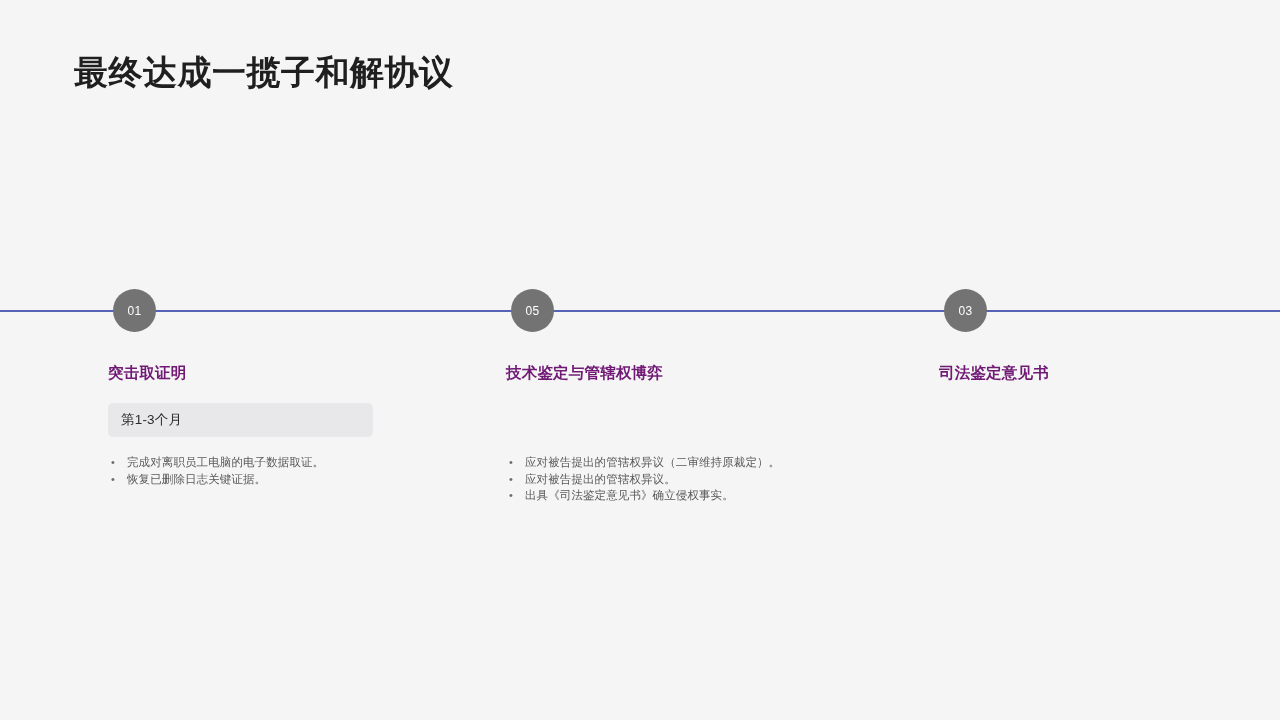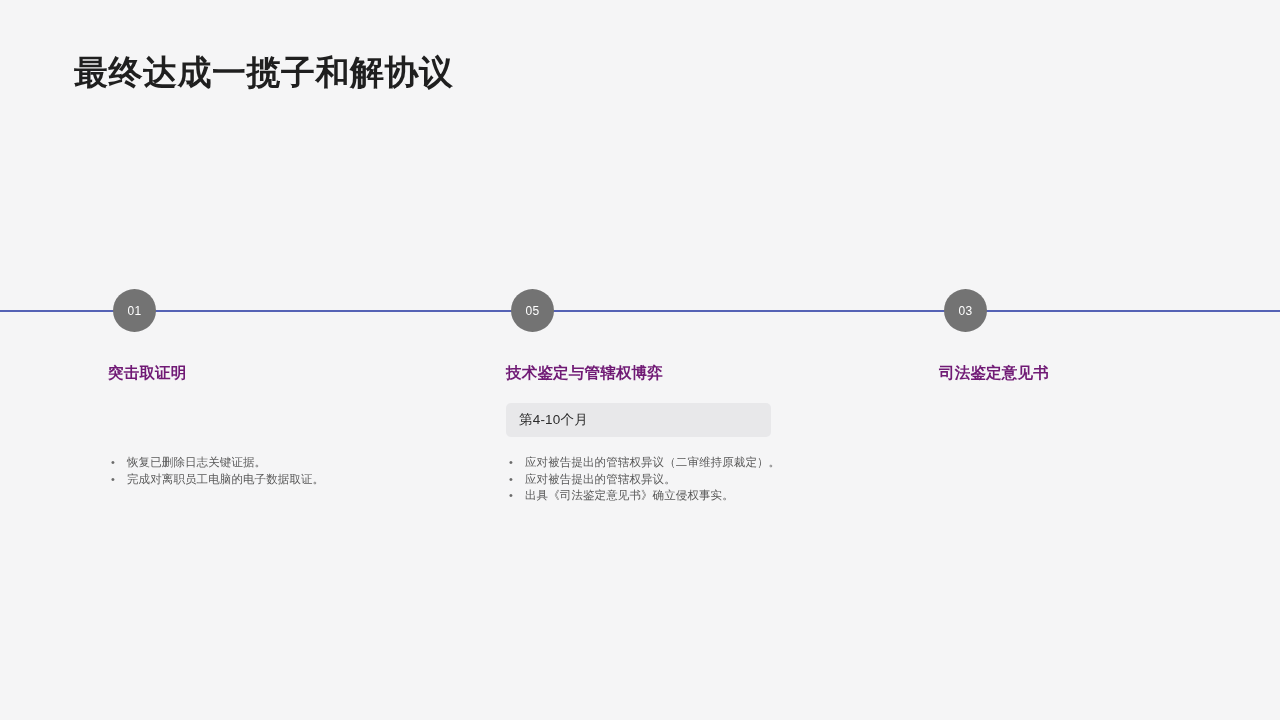--- a/index.html
+++ b/index.html
@@ -151,33 +151,33 @@
 <div id="page-title">最终达成一揽子和解协议</div>
 
 <div id="timeline-axis"></div>
 
 <div id="timeline-columns">
     <div class="tl-col col-0">
       <div class="tl-marker">
         <span class="tl-marker-num">01</span>
       </div>
       <div class="tl-title">突击取证明</div>
+      <div class="tl-chip">
+        <span class="tl-chip-text">第1-3个月</span>
+      </div>
       <ul class="tl-bullets">
+        <li>完成对离职员工电脑的电子数据取证。</li>
         <li>恢复已删除日志关键证据。</li>
-        <li>完成对离职员工电脑的电子数据取证。</li>
       </ul>
     </div>
     <div class="tl-col col-1">
       <div class="tl-marker">
         <span class="tl-marker-num">05</span>
       </div>
       <div class="tl-title">技术鉴定与管辖权博弈</div>
-      <div class="tl-chip">
-        <span class="tl-chip-text">第4-10个月</span>
-      </div>
       <ul class="tl-bullets">
         <li>应对被告提出的管辖权异议（二审维持原裁定）。</li>
         <li>应对被告提出的管辖权异议。</li>
         <li>出具《司法鉴定意见书》确立侵权事实。</li>
       </ul>
     </div>
     <div class="tl-col col-2">
       <div class="tl-marker">
         <span class="tl-marker-num">03</span>
       </div>

